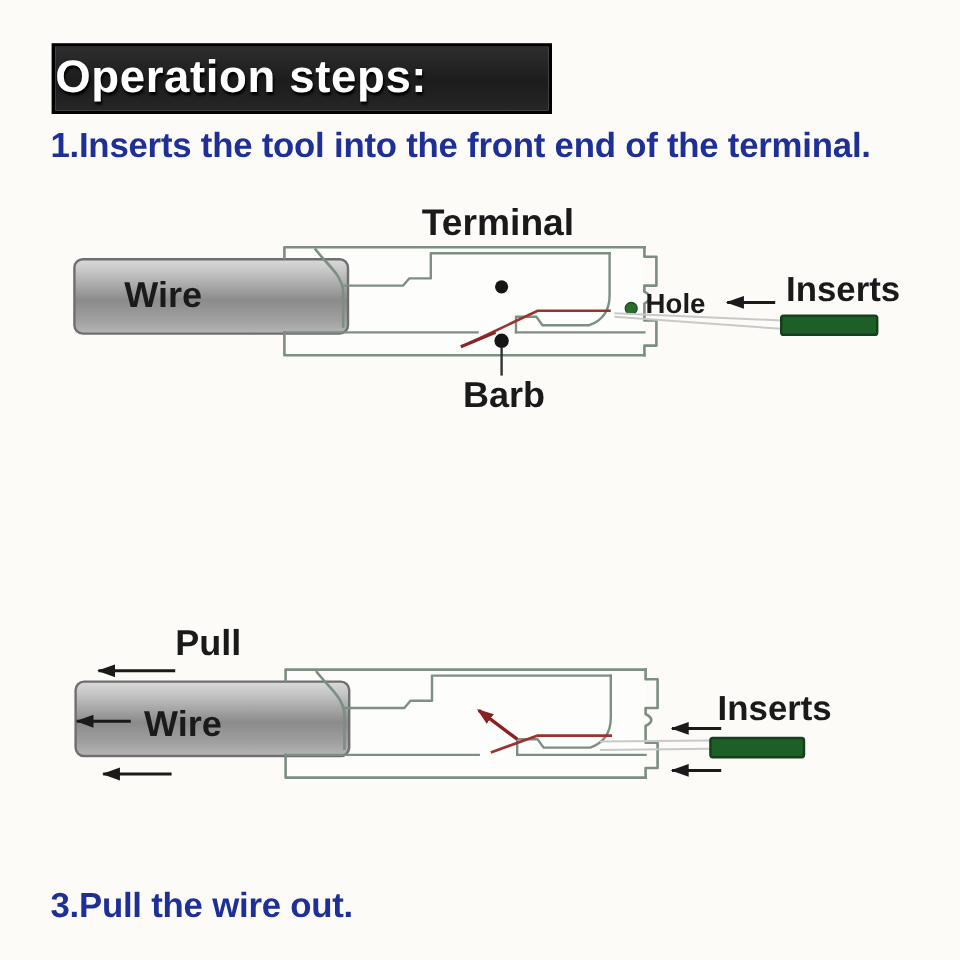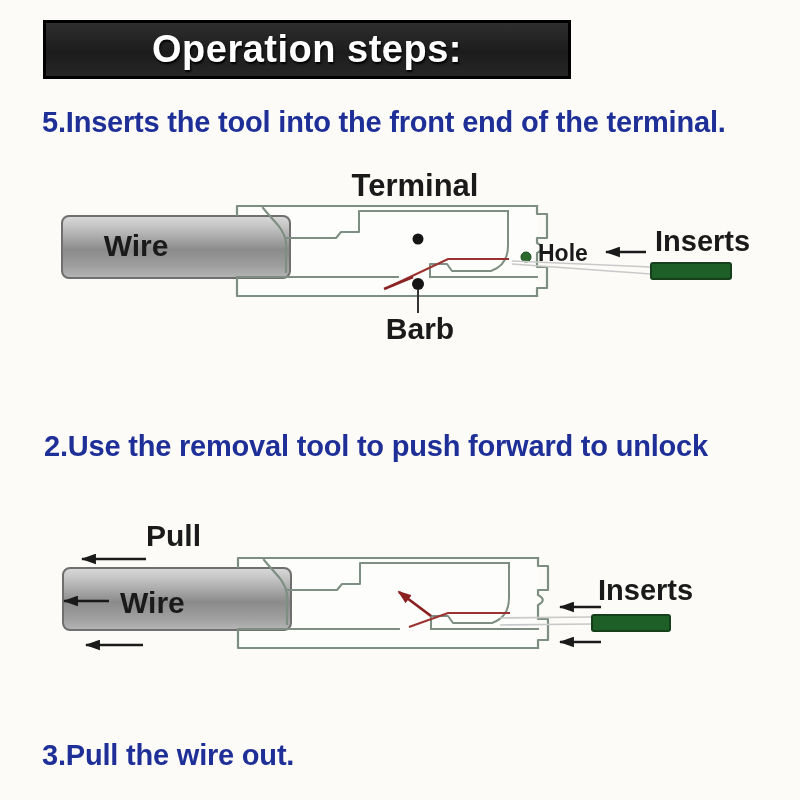--- a/index.html
+++ b/index.html
@@ -2,24 +2,24 @@
 <html><head>
 <meta charset="utf-8">
 <style>
   html,body{margin:0;padding:0;}
   body{
     width:800px;height:800px;position:relative;overflow:hidden;
     background:#fcfbf8;
     font-family:"Liberation Sans", sans-serif;
   }
   .header-bar{
-    position:absolute;left:43px;top:20px;width:528px;height:59px;
+    position:absolute;left:43px;top:36px;width:417px;height:59px;
     background:linear-gradient(#2e2e2e,#1c1c1c 55%,#262626);
     border:3px solid #000;box-sizing:border-box;
-    display:flex;align-items:center;justify-content:center;
+    display:flex;align-items:center;justify-content:flex-start;
   }
   .header-bar .title{
     color:#fff;font-size:38px;font-weight:700;letter-spacing:0.5px;
     text-shadow:1px 2px 2px #000;
   }
   .step{
     position:absolute;color:#1e2f97;font-weight:700;font-size:29px;
     letter-spacing:-0.2px;white-space:nowrap;
   }
   .step1{left:42px;top:106px;}
@@ -29,24 +29,23 @@
   svg.diagrams{position:absolute;left:0;top:0;}
   text.dlabel{fill:#1a1a1a;font-family:"Liberation Sans",sans-serif;font-weight:600;}
 </style>
 </head>
 <body>
 
 <div class="header-bar">
   <div class="title">Operation steps:</div>
 </div>
 
-<div class="step step1">5.Inserts the tool into the front end of the terminal.</div>
+<div class="step step1">1.Inserts the tool into the front end of the terminal.</div>
 
 <div class="step step2">
-  <span>2.Use the removal tool to push forward to unlock</span>
 </div>
 
 <div class="step step3">3.Pull the wire out.</div>
 
 <svg class="diagrams" width="800" height="800" viewBox="0 0 800 800" xmlns="http://www.w3.org/2000/svg">
   <defs>
     <linearGradient id="wiregrad" x1="0" y1="0" x2="0" y2="1">
       <stop offset="0" stop-color="#dadada"></stop>
       <stop offset="0.18" stop-color="#c3c3c3"></stop>
       <stop offset="0.55" stop-color="#8b8b8b"></stop>

